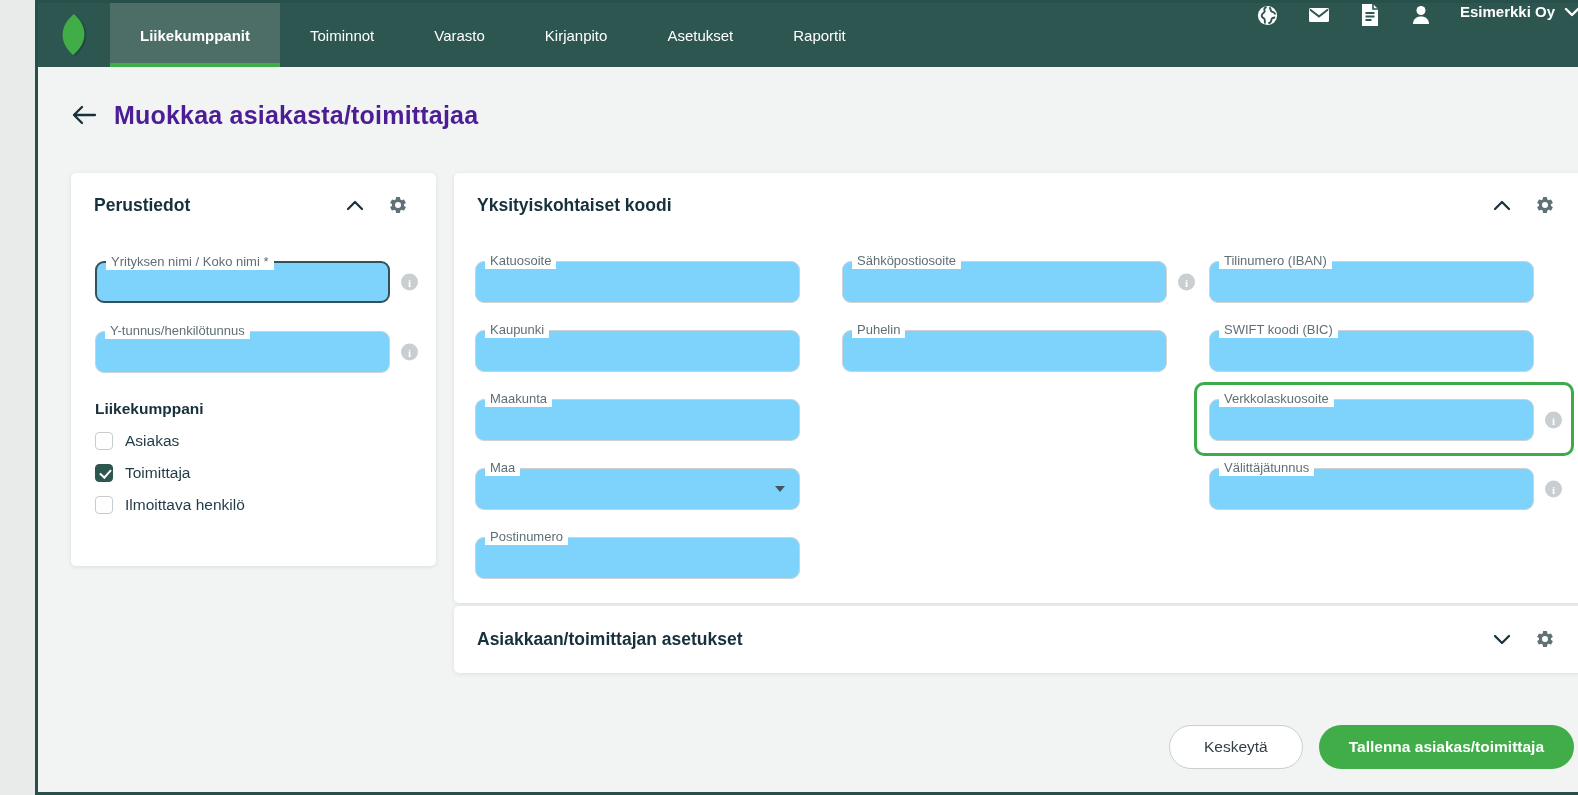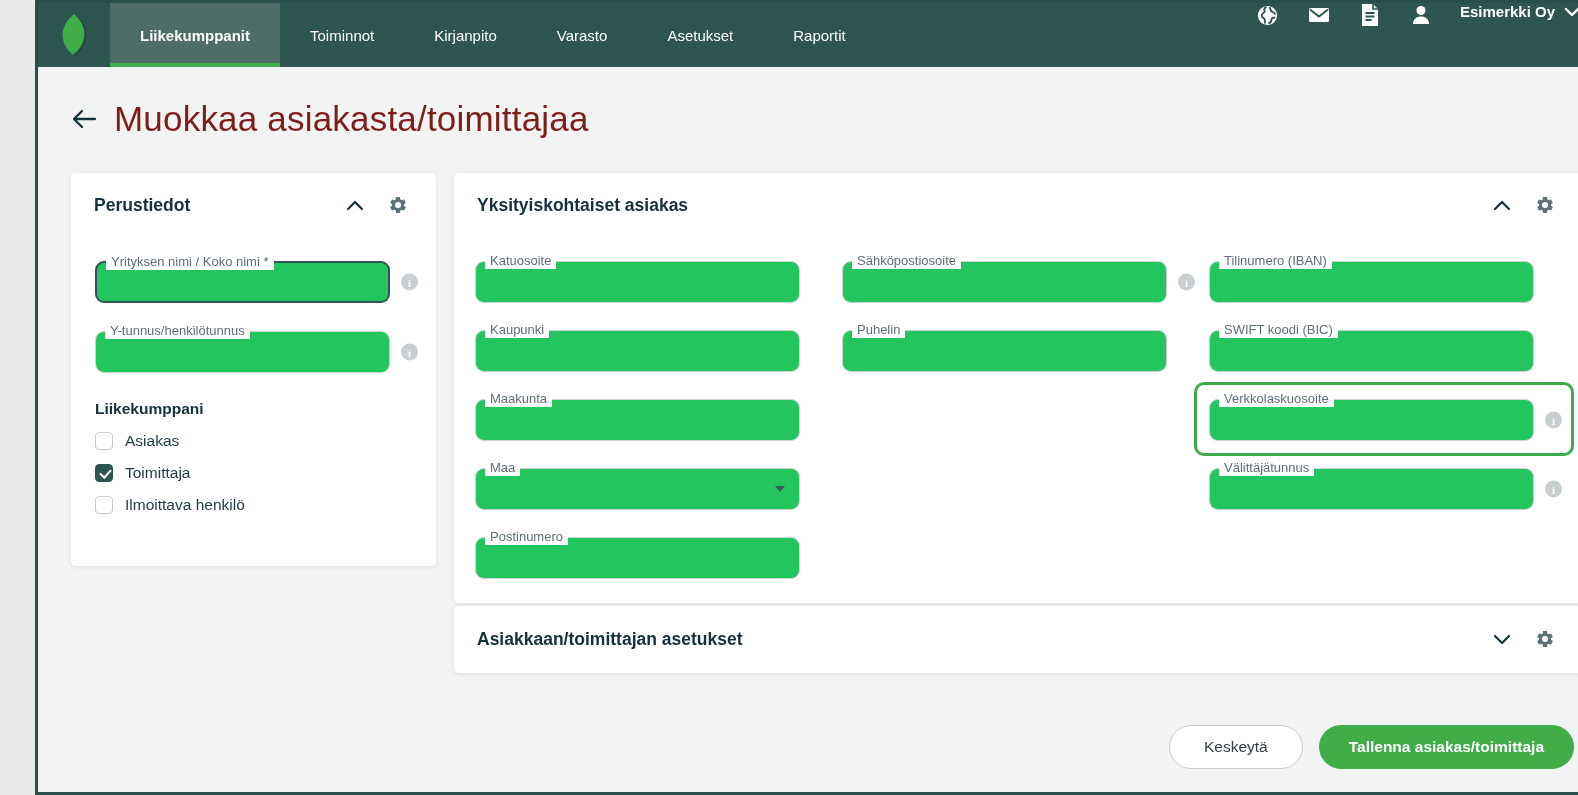--- a/index.html
+++ b/index.html
@@ -25,38 +25,38 @@
   .tab.active::after {
     content:""; position:absolute; left:0; right:0; bottom:0; height:4px; background:#41ad49;
   }
   .nav-right { margin-left:auto; display:flex; align-items:flex-start; gap:27px; padding-right:30px; }
   .nav-icon { width:24px; height:24px; display:flex; align-items:center; justify-content:center; cursor:pointer; }
   .company { display:flex; align-items:center; gap:9px; font-size:15px; font-weight:bold; cursor:pointer; }
 
   
   .title-row { position:absolute; top:96px; left:30px; display:flex; align-items:center; gap:14px; }
   .back-btn { width:32px; height:32px; display:flex; align-items:center; justify-content:center; cursor:pointer; }
-  .page-title { font-size:35px; font-weight:400; color:#7f1d1d; letter-spacing:.2px; }
+  .page-title { font-size:25px; font-weight:700; color:#4c1d95; letter-spacing:.2px; }
 
   
   .card { position:absolute; background:#fff; border-radius:5px; box-shadow:0 1px 4px rgba(20,40,40,.10); }
   .card-basic    { left:33px;  top:170px; width:365px;  height:393px; }
   .card-details  { left:416px; top:170px; width:1129px; height:430px; }
   .card-settings { left:416px; top:603px; width:1129px; height:67px; }
 
   .card-head { display:flex; align-items:center; padding:21px 27px 0 23px; }
   .card-title { font-size:17.5px; font-weight:bold; color:#16313b; }
   .head-controls { margin-left:auto; display:flex; align-items:center; gap:21px; }
   .chev-btn, .gear-btn { width:22px; height:22px; display:flex; align-items:center; justify-content:center; cursor:pointer; }
   .card-settings .card-head { padding-top:22px; }
 
   
   .frow { position:relative; }
   .field {
-    position:relative; height:42px; border:1px solid #cdd2d4; border-radius:9px; background:#22c55e;
+    position:relative; height:42px; border:1px solid #cdd2d4; border-radius:9px; background:#7dd3fc;
   }
   .field.focused { border:2px solid #33515a; }
   .flabel {
     position:absolute; top:-9px; left:9px; background:#fff; padding:0 5px;
     font-size:13px; color:#5f6f76; white-space:nowrap; line-height:16px;
   }
   .field input {
     width:100%; height:100%; border:none; outline:none; background:transparent;
     padding:0 12px; font-size:15px; color:#16313b; font-family:inherit; border-radius:9px;
   }
@@ -117,24 +117,24 @@
       </svg>
     </div>
     <nav class="tabs">
       <div class="tab active">
           <span>Liikekumppanit</span>
         </div>
       <div class="tab">
           <span>Toiminnot</span>
         </div>
       <div class="tab">
+          <span>Varasto</span>
+        </div>
+      <div class="tab">
           <span>Kirjanpito</span>
-        </div>
-      <div class="tab">
-          <span>Varasto</span>
         </div>
       <div class="tab">
           <span>Asetukset</span>
         </div>
       <div class="tab">
           <span>Raportit</span>
         </div>
     </nav>
     <div class="nav-right">
       <span class="nav-icon">
@@ -226,21 +226,21 @@
         <label class="chk">
           <span class="chk-box"></span>
           <span class="chk-label">Ilmoittava henkilö</span>
         </label>
       </div>
     </div>
   </section>
 
   <section class="card card-details">
     <div class="card-head">
-      <span class="card-title">Yksityiskohtaiset asiakas</span>
+      <span class="card-title">Yksityiskohtaiset koodi</span>
       <span class="head-controls">
         <span class="chev-btn">
           <svg width="18" height="11" viewBox="0 0 18 11">
               <path d="M2 9l7-7 7 7" stroke="#16313b" stroke-width="2.2" fill="none" stroke-linecap="round" stroke-linejoin="round"></path>
             </svg>
         </span>
         <span class="gear-btn">
           <svg width="20" height="20" viewBox="0 0 24 24" fill="#5f7277">
               <path d="M19.14 12.94c.04-.3.06-.61.06-.94s-.02-.64-.07-.94l2.03-1.58a.49.49 0 0 0 .12-.61l-1.92-3.32a.49.49 0 0 0-.59-.22l-2.39.96a7 7 0 0 0-1.62-.94l-.36-2.54a.48.48 0 0 0-.48-.41h-3.84a.48.48 0 0 0-.47.41l-.36 2.54c-.59.24-1.13.57-1.62.94l-2.39-.96a.49.49 0 0 0-.59.22L2.74 8.87a.49.49 0 0 0 .12.61l2.03 1.58c-.05.3-.09.63-.09.94s.02.64.07.94l-2.03 1.58a.49.49 0 0 0-.12.61l1.92 3.32c.12.22.37.29.59.22l2.39-.96c.5.38 1.03.7 1.62.94l.36 2.54c.05.24.24.41.48.41h3.84c.24 0 .44-.17.47-.41l.36-2.54c.59-.24 1.13-.56 1.62-.94l2.39.96c.22.08.47 0 .59-.22l1.92-3.32a.49.49 0 0 0-.12-.61l-2.01-1.58zM12 15.6A3.6 3.6 0 1 1 12 8.4a3.6 3.6 0 0 1 0 7.2z"></path>
             </svg>

